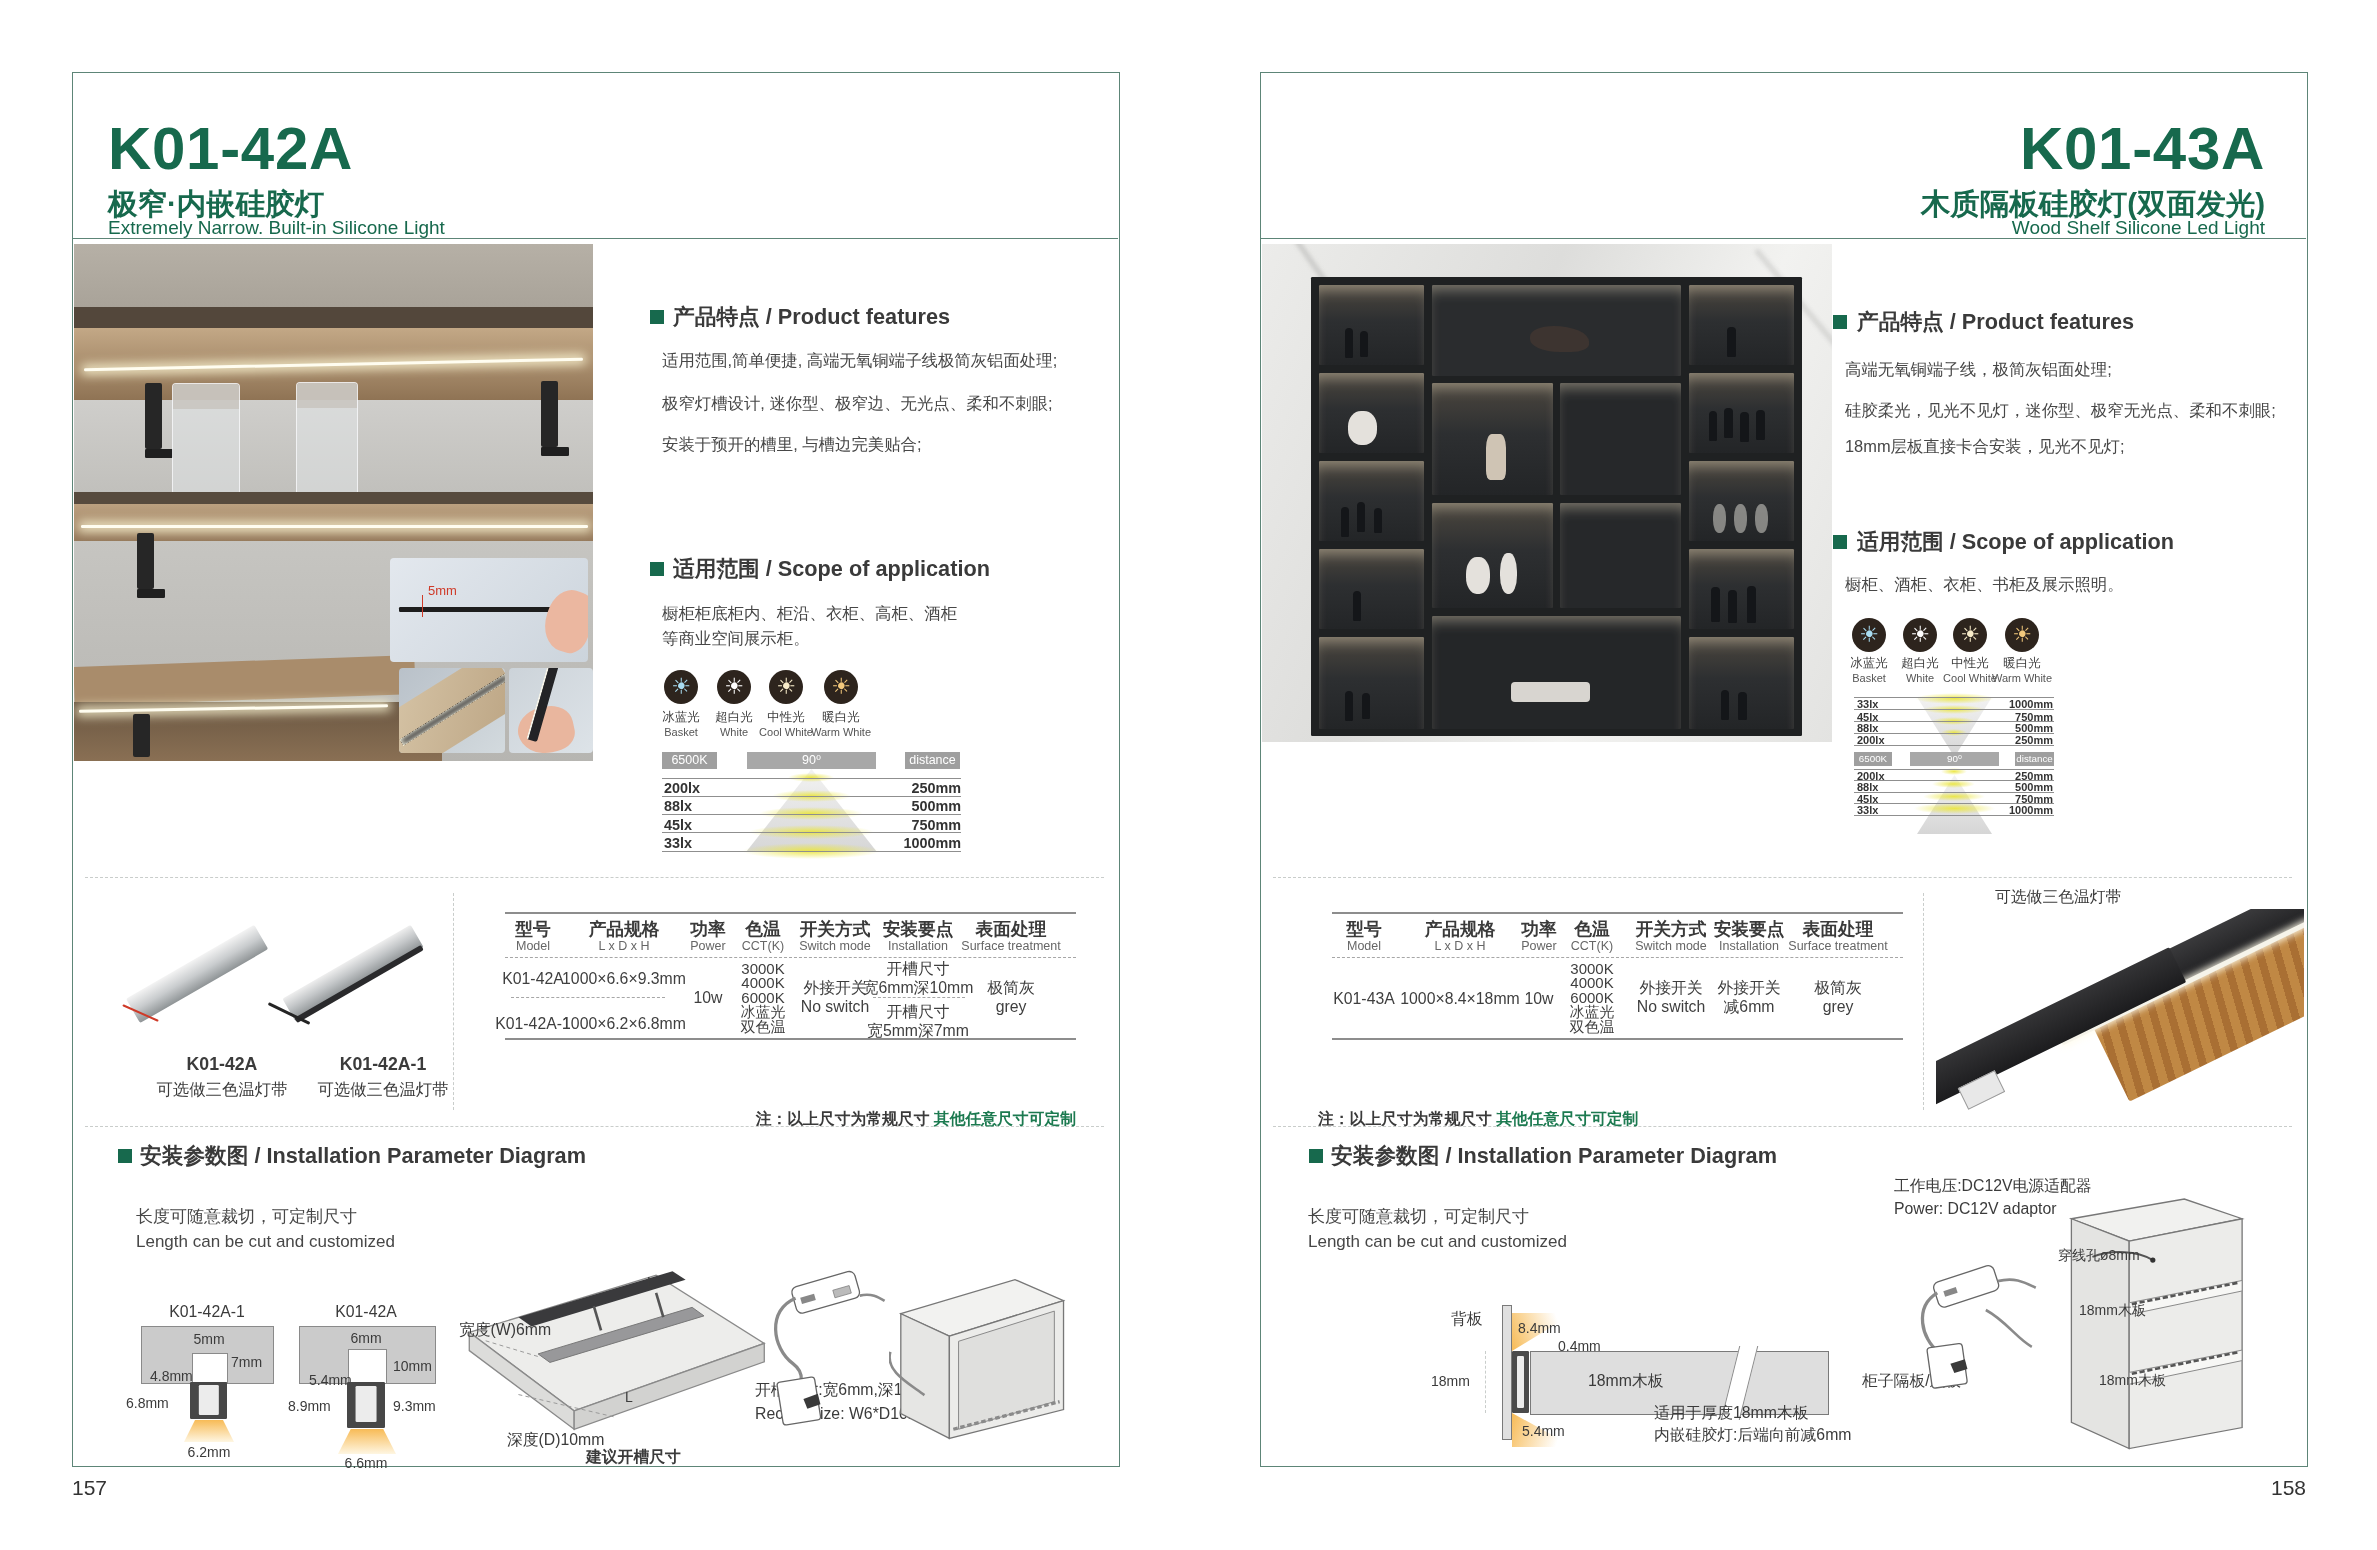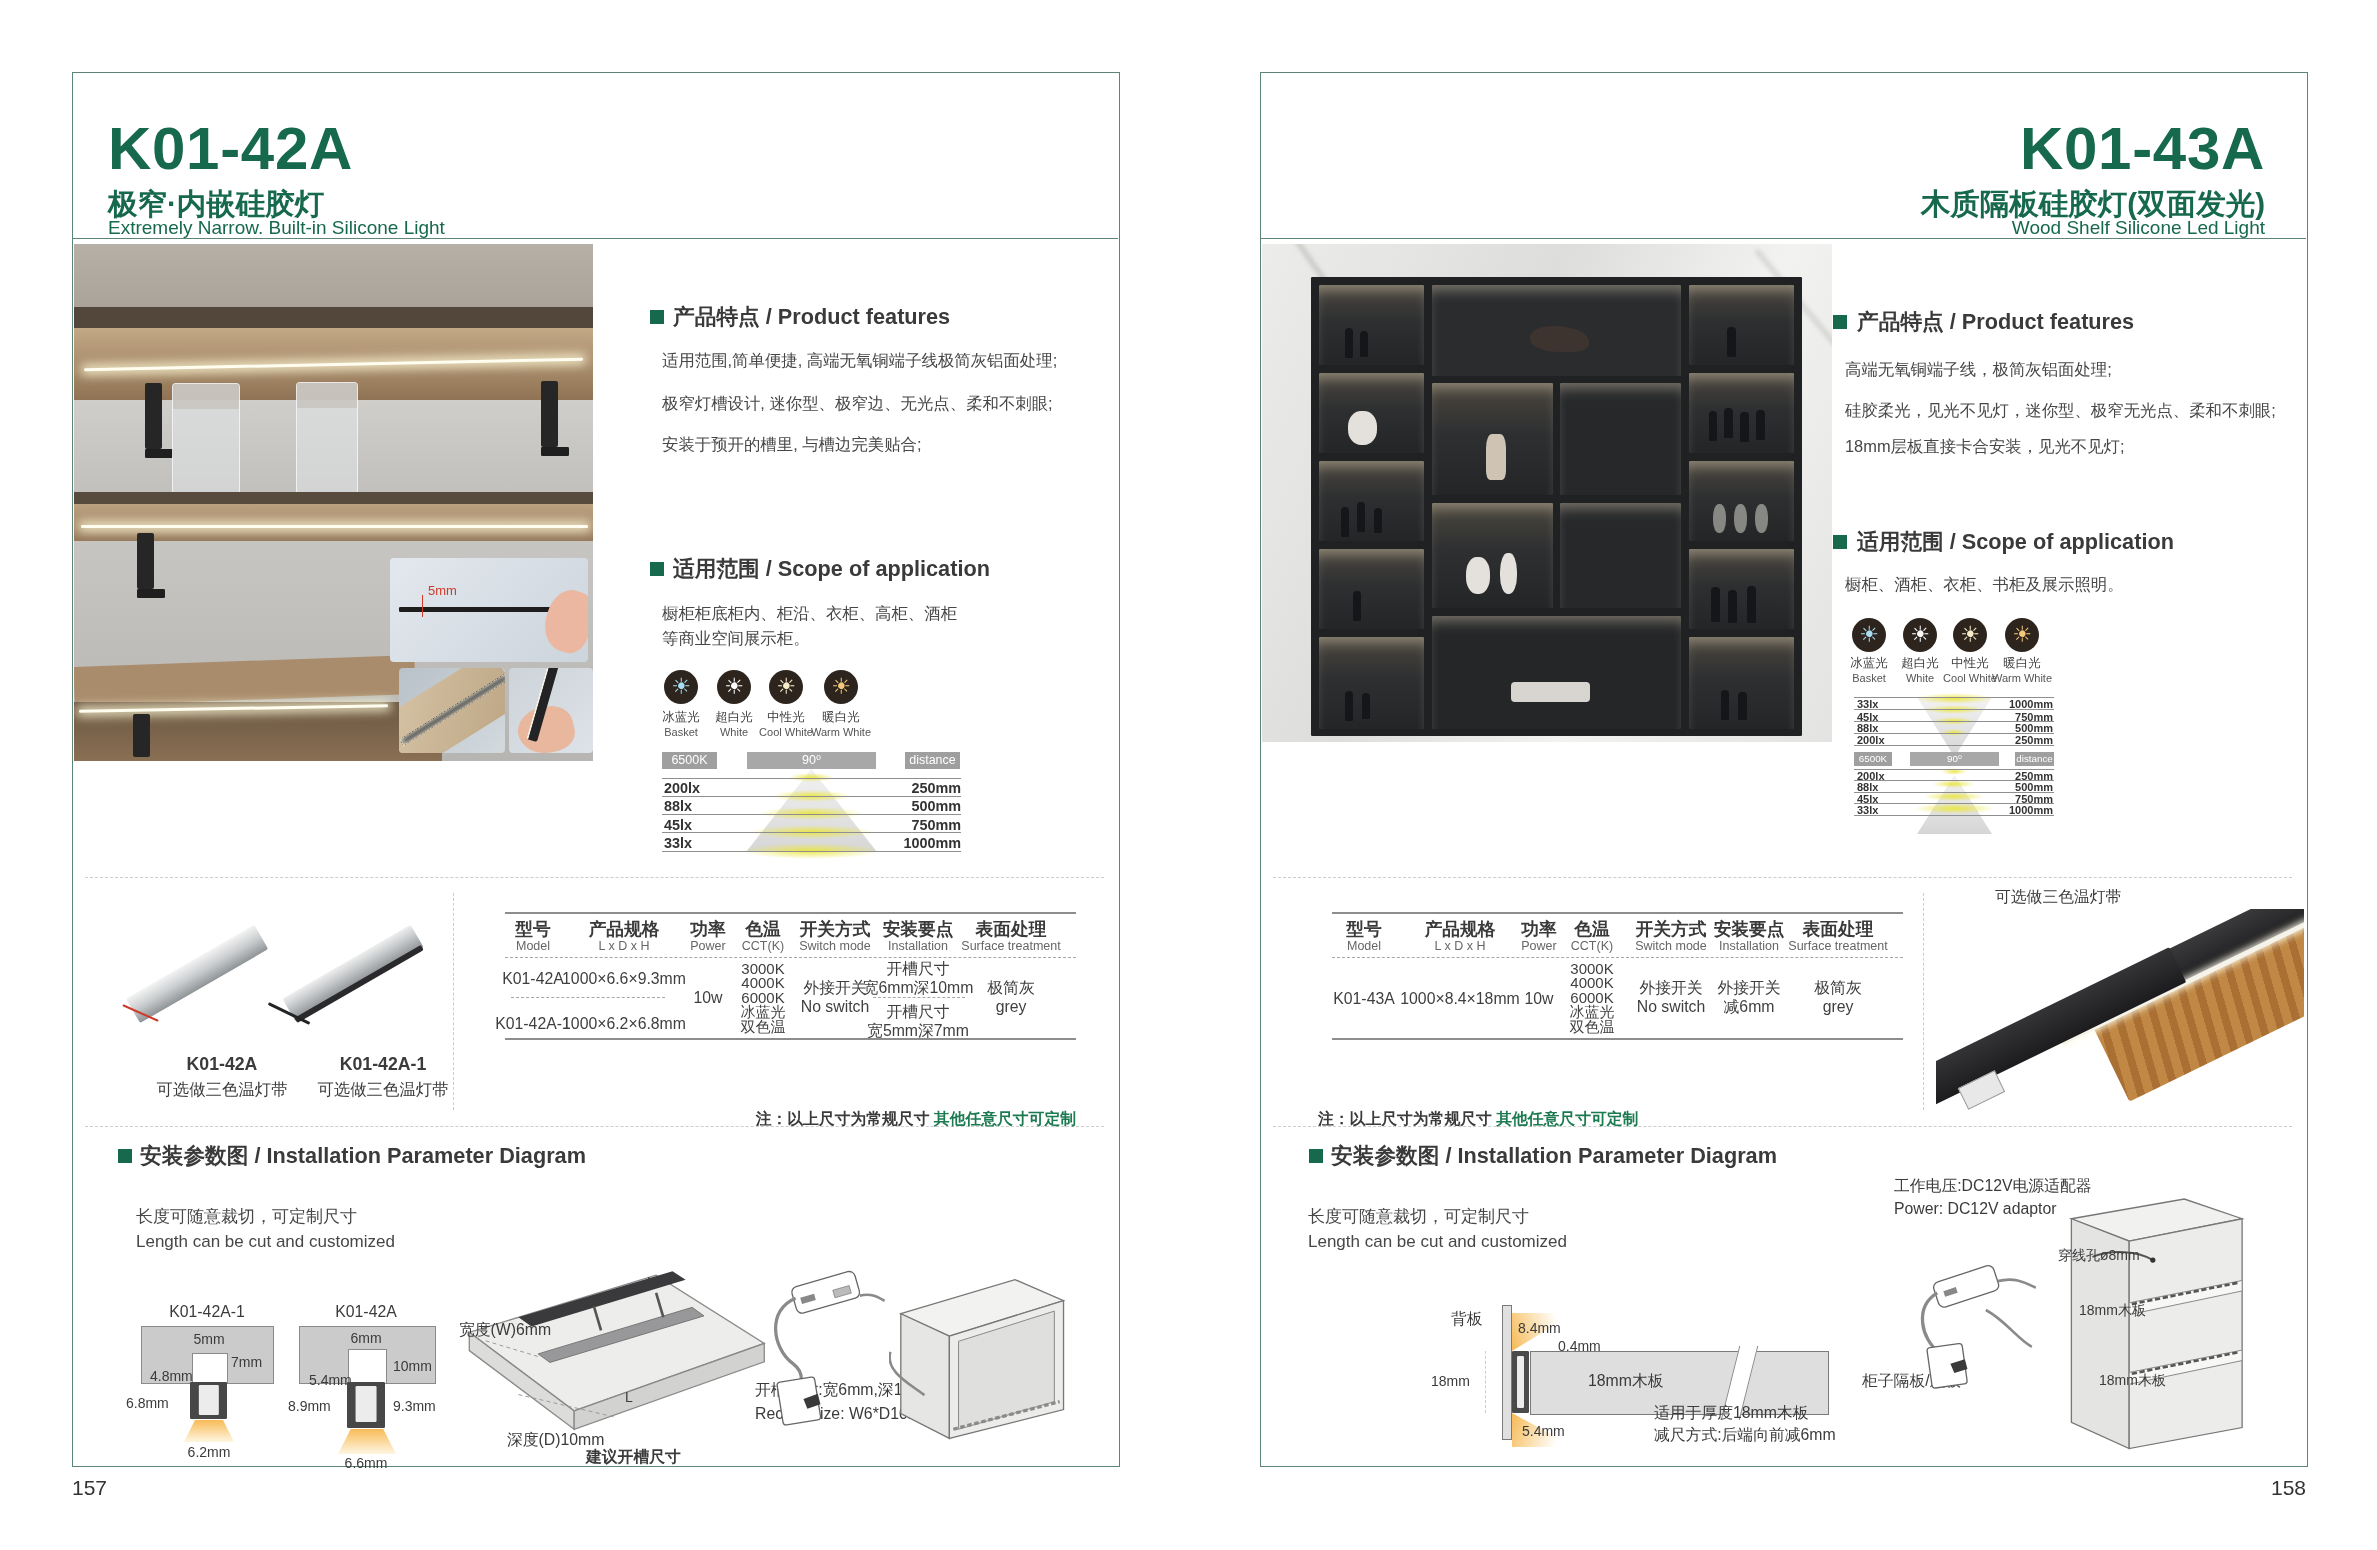--- a/index.html
+++ b/index.html
@@ -569,21 +569,21 @@
     </div>
   <div class="abs" style="left:1530px;top:1351px;width:297px;height:62px;background:#dedede;border:0.7px solid #7a7a7a;"></div>
   <div class="abs" style="left:1730px;top:1346px;width:17px;height:74px;background:#fff;transform:skewX(-14deg);border-left:1.3px solid #8a8a8a;border-right:1.3px solid #8a8a8a;"></div>
   <div class="abs lbl nw" style="left:1431px;top:1374px;">18mm</div>
   <div class="abs dash-v" style="left:1485px;top:1351px;height:62px;"></div>
   <div class="abs lbl b nw" style="left:1588px;top:1373px;">18mm木板</div>
   <div class="abs lbl b nw" style="left:1838px;top:1373px;margin-left:24px;">柜子隔板/底板</div>
   <div class="abs" style="left:1512px;top:1413px;width:62px;height:34px;background:linear-gradient(110deg,rgba(246,183,77,.95),rgba(246,183,77,0) 75%);clip-path:polygon(0 0,0 100%,100% 100%);"></div>
   <div class="abs lbl nw" style="left:1522px;top:1424px;">5.4mm</div>
   <div class="abs lbl b nw" style="left:1654px;top:1405px;">适用于厚度18mm木板</div>
-  <div class="abs lbl b nw" style="left:1654px;top:1427px;">减尺方式:后端向前减6mm</div>
+  <div class="abs lbl b nw" style="left:1654px;top:1427px;">内嵌硅胶灯:后端向前减6mm</div>
 
   <div class="abs lbl b nw" style="left:1894px;top:1178px;">工作电压:DC12V电源适配器</div>
   <div class="abs lbl b nw" style="left:1894px;top:1201px;">Power: DC12V adaptor</div>
   <svg class="abs" style="left:1907px;top:1247px;" width="138" height="151" viewBox="0 0 210 230">
     <rect x="42" y="40" width="96" height="40" rx="9" transform="rotate(-18 90 60)" fill="#fff" stroke="#666" stroke-width="2"></rect>
     <rect x="56" y="64" width="20" height="9" transform="rotate(-18 66 68)" fill="#888"></rect>
     <path d="M46,70 C10,92 22,140 48,160" fill="none" stroke="#8a8a8a" stroke-width="5"></path>
     <rect x="34" y="150" width="54" height="62" rx="5" transform="rotate(-8 61 181)" fill="#fff" stroke="#666" stroke-width="2"></rect>
     <polygon points="66,178 88,171 92,186 72,192" fill="#3a3a3a"></polygon>
     <path d="M138,52 C162,46 176,52 196,62" fill="none" stroke="#8a8a8a" stroke-width="4"></path>

